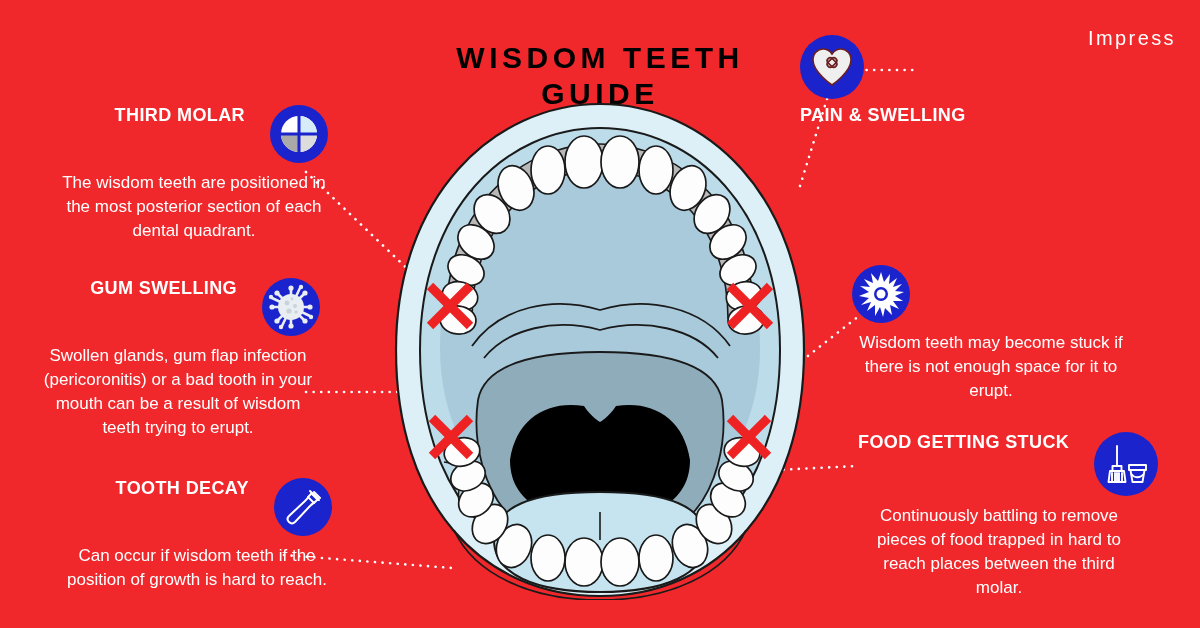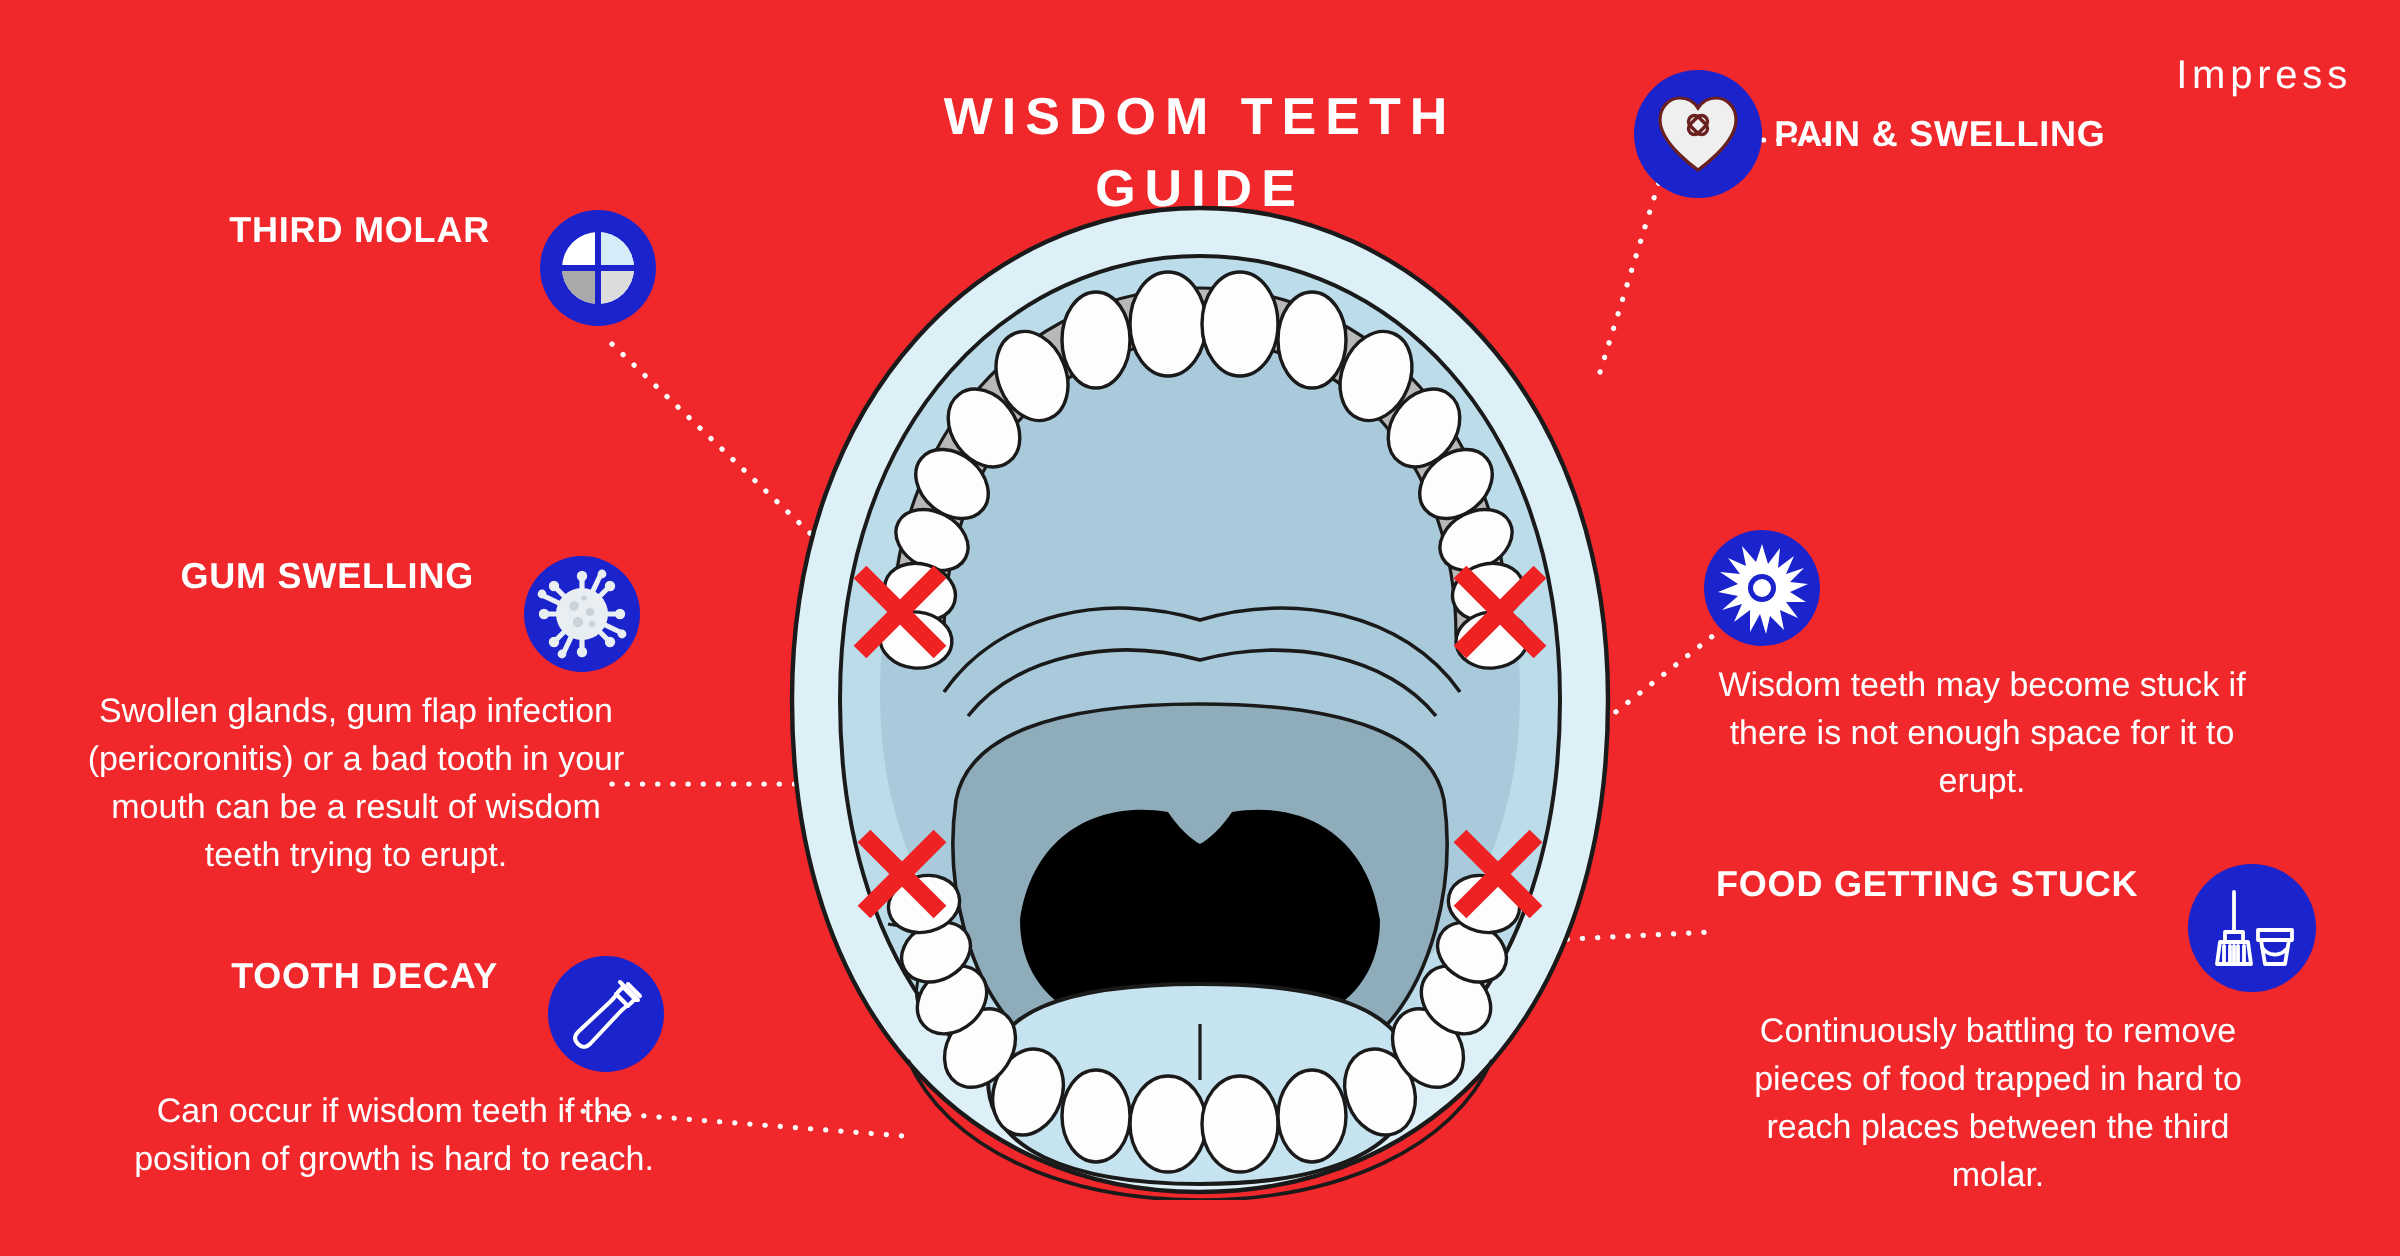--- a/index.html
+++ b/index.html
@@ -17,22 +17,22 @@
     font-size:20px; letter-spacing:2.4px; font-weight:400;
     color:#ffffff;
   }
 
   
   #title {
     position:absolute; top:40px; left:0; width:1200px;
     text-align:center; pointer-events:none;
   }
   #title .t-line {
-    font-size:26px; font-weight:bold; letter-spacing:4.5px;
-    line-height:36px; color:#ffffff;
+    font-size:30px; font-weight:bold; letter-spacing:4.5px;
+    line-height:36px; color:#000000;
   }
 
   
   #mouth-wrap { position:absolute; left:388px; top:100px; width:424px; height:500px; }
   #mouth-wrap svg { display:block; width:424px; height:500px; }
 
   
   #connectors { position:absolute; left:0; top:0; width:1200px; height:628px; pointer-events:none; }
 
   
@@ -53,21 +53,21 @@
 
   .icon-circle {
     width:58px; height:58px; border-radius:50%;
     background:#1A23CC; flex:0 0 58px;
     display:flex; align-items:center; justify-content:center;
   }
   .icon-circle.big { width:64px; height:64px; flex-basis:64px; }
   .icon-circle svg { display:block; }
 
   
-  .info.stacked .head { gap:6px; justify-content:center; align-items:center; }
+  .info.stacked .head { flex-direction:column; gap:6px; justify-content:center; align-items:flex-start; }
 </style>
 </head>
 <body>
 
 <div id="brand">Impress</div>
 
 <div id="title">
   <div class="t-line">WISDOM TEETH</div>
   <div class="t-line">GUIDE</div>
 </div>
@@ -183,20 +183,21 @@
     <span class="icon-circle">
       <svg width="44" height="44" viewBox="0 0 44 44">
         <circle cx="22" cy="22" r="18" fill="#ffffff"></circle>
         <path d="M22,4 A18,18 0 0 1 40,22 L22,22 Z" fill="#D6ECF8"></path>
         <path d="M4,22 L22,22 L22,40 A18,18 0 0 1 4,22 Z" fill="#A9A9A9"></path>
         <path d="M22,22 L40,22 A18,18 0 0 1 22,40 Z" fill="#DCDCDC"></path>
         <path d="M22,3 L22,41 M3,22 L41,22" stroke="#1A23CC" stroke-width="3"></path>
       </svg>
     </span>
   </div>
+  <div class="body">The wisdom teeth are positioned in the most posterior section of each dental quadrant.</div>
 </div>
 
 <div class="info left" style="left:36px; top:278px; width:284px;">
   <div class="head">
     <span class="htxt">GUM SWELLING</span>
     <span class="icon-circle">
       <svg width="46" height="46" viewBox="0 0 46 46">
         <g stroke="#E8EEF2" stroke-width="2.6" stroke-linecap="round">
           <path d="M23,23 L23,5"></path>
             <path d="M23,23 L36,10"></path>

